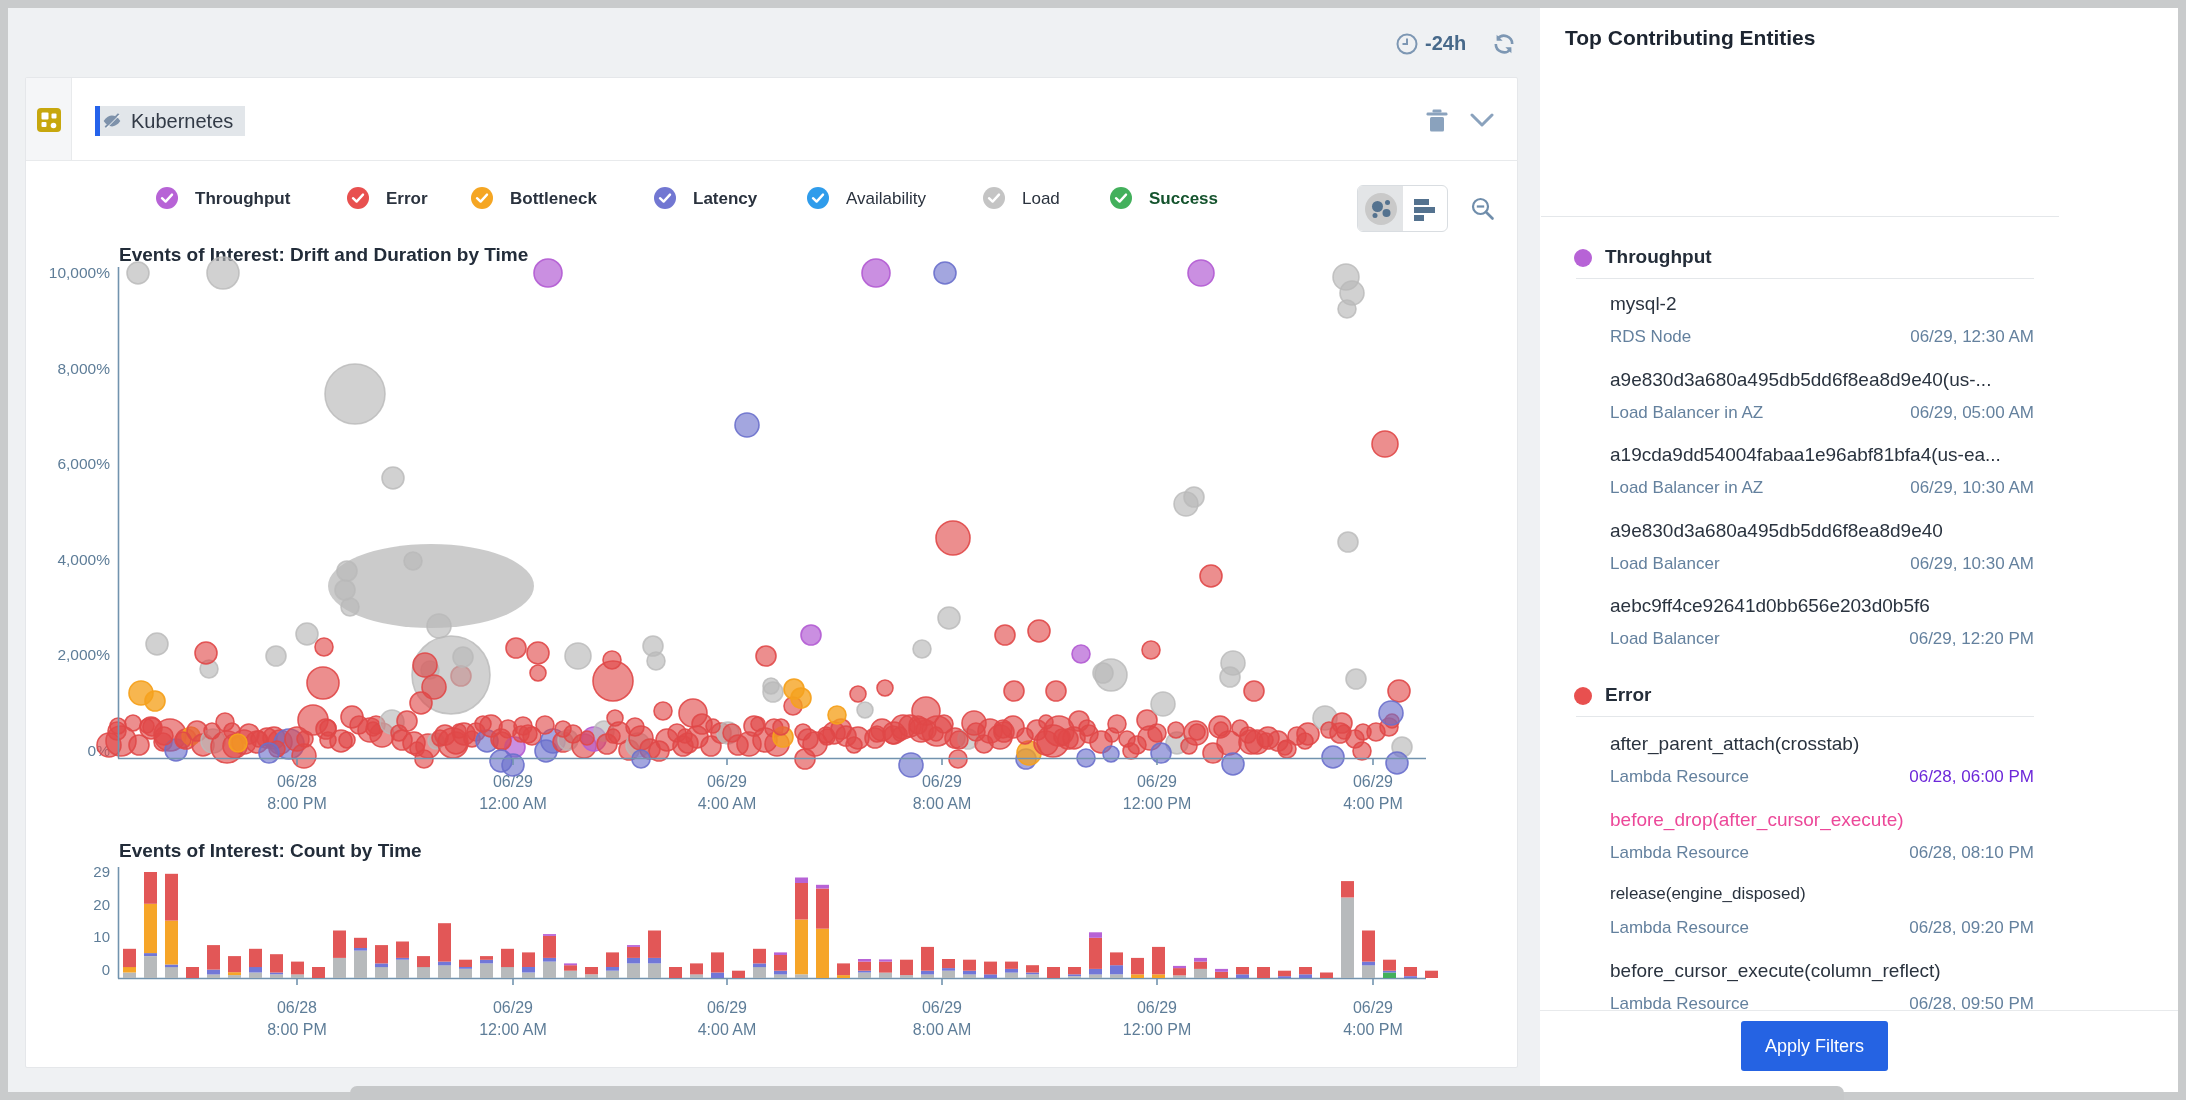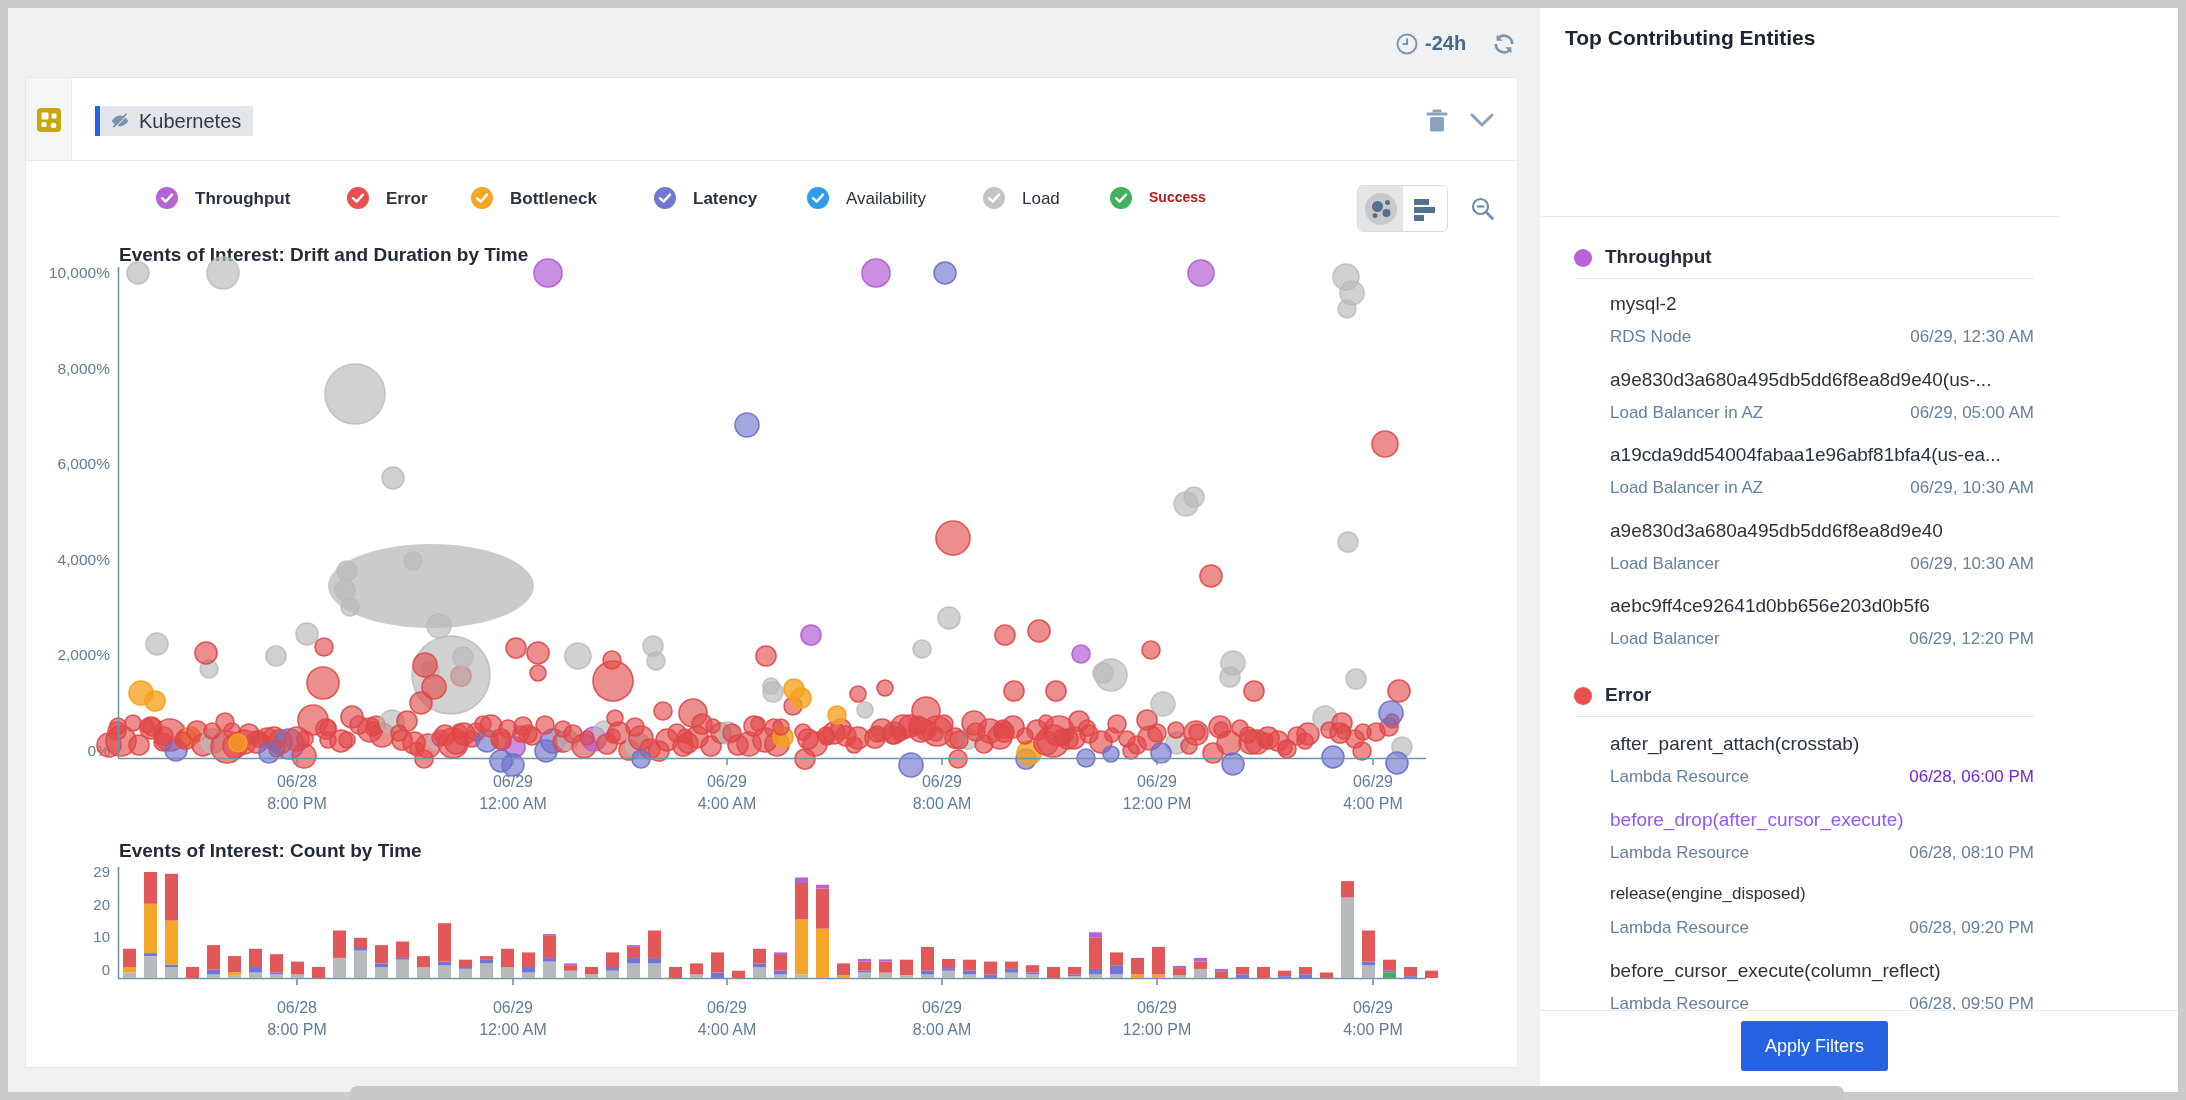--- a/index.html
+++ b/index.html
@@ -24,21 +24,21 @@
       <div style="position:absolute;left:0;top:0;width:46px;height:83px;background:#f5f6f8;border-right:1px solid #e8eaec;border-bottom:1px solid #e8eaec"></div>
       <div style="position:absolute;left:46px;top:0;width:1446px;height:83px;border-bottom:1px solid #e8eaec"></div>
       <svg style="position:absolute;left:11px;top:30px" width="24" height="24" viewBox="0 0 24 24">
 <rect x="0" y="0" width="24" height="24" rx="4" fill="#c7a70e"></rect>
 <rect x="4.5" y="4.5" width="7" height="7" rx="1" fill="#fff"></rect>
 <rect x="14.5" y="5.5" width="5" height="5" rx="1" fill="#fff"></rect>
 <rect x="4.5" y="14" width="5" height="5" rx="1" fill="#fff"></rect>
 <circle cx="16.5" cy="17.5" r="2.8" fill="#fff"></circle>
       </svg>
       <div style="position:absolute;left:69px;top:28px;width:5px;height:30px;background:#2563eb"></div>
-      <div style="position:absolute;left:74px;top:28px;height:30px;background:#e2e6ea;display:flex;align-items:center;padding:0 12px 0 10px">
+      <div style="position:absolute;left:74px;top:28px;height:30px;background:#e2e6ea;display:flex;align-items:center;padding:0 12px 0 2px">
         <svg width="20" height="20" viewBox="0 0 24 24" style="margin-right:9px">
           <path d="M2 12 C5 7.5 9 5.5 12 5.5 C15 5.5 19 7.5 22 12 C19 16.5 15 18.5 12 18.5 C9 18.5 5 16.5 2 12 Z" fill="#7e92ab"></path>
           <line x1="4" y1="19.5" x2="20" y2="3.5" stroke="#7e92ab" stroke-width="2.4"></line>
           <line x1="4" y1="19.5" x2="20" y2="3.5" stroke="#fff" stroke-width="1.1" transform="translate(1.2,1.2)"></line>
         </svg>
         <span style="font-size:20px;color:#323a46">Kubernetes</span>
       </div>
       <svg style="position:absolute;left:1399px;top:31px" width="24" height="24" viewBox="0 0 24 24">
 <rect x="5" y="8" width="14" height="14.6" rx="1.5" fill="#8aa2bd"></rect>
 <rect x="1.5" y="3.6" width="21" height="3" rx="1.4" fill="#8aa2bd"></rect>
@@ -74,21 +74,21 @@
       <div style="position:absolute;left:820px;top:111px;font-size:17px;font-weight:400;color:#2a323e">Availability</div>
       <svg style="position:absolute;left:957px;top:109px" width="22" height="22" viewBox="0 0 22 22">
 <circle cx="11" cy="11" r="11" fill="#c4c4c4"></circle>
 <path d="M6 11.2 L9.6 14.6 L16 7.6" fill="none" stroke="#fff" stroke-width="2.4" stroke-linecap="round" stroke-linejoin="round"></path>
       </svg>
       <div style="position:absolute;left:996px;top:111px;font-size:17px;font-weight:400;color:#2a323e">Load</div>
       <svg style="position:absolute;left:1084px;top:109px" width="22" height="22" viewBox="0 0 22 22">
 <circle cx="11" cy="11" r="11" fill="#43b05c"></circle>
 <path d="M6 11.2 L9.6 14.6 L16 7.6" fill="none" stroke="#fff" stroke-width="2.4" stroke-linecap="round" stroke-linejoin="round"></path>
       </svg>
-      <div style="position:absolute;left:1123px;top:111px;font-size:14px;font-weight:600;color:#b91c1c">Success</div>
+      <div style="position:absolute;left:1123px;top:111px;font-size:17px;font-weight:600;color:#14532d">Success</div>
       <div style="position:absolute;left:1331px;top:107px;width:91px;height:47px;border:1px solid #d9dde1;border-radius:6px;background:#fff;overflow:hidden">
 <div style="position:absolute;left:0;top:0;width:45px;height:45px;background:#e3e5e7"></div>
 <svg style="position:absolute;left:7px;top:7px" width="32" height="32" viewBox="0 0 32 32">
 <circle cx="16" cy="16" r="16" fill="#c9c9c9"></circle>
 <circle cx="12.5" cy="13.5" r="5.5" fill="#54728f"></circle>
 <circle cx="21.5" cy="20" r="4" fill="#54728f"></circle>
 <circle cx="22.5" cy="9.5" r="2.5" fill="#54728f"></circle>
 <circle cx="10" cy="22.5" r="2.5" fill="#54728f"></circle>
         </svg>
 <svg style="position:absolute;left:53px;top:9px" width="30" height="30" viewBox="0 0 30 30">
@@ -644,21 +644,21 @@
       <div style="position:absolute;left:70px;top:545.5px;width:424px;text-align:right;font-size:17px;color:#64819e">06/29, 10:30 AM</div>
       <div style="position:absolute;left:70px;top:587.0px;width:428px;font-size:19px;color:#2a333f;white-space:nowrap;overflow:hidden">aebc9ff4ce92641d0bb656e203d0b5f6</div>
       <div style="position:absolute;left:70px;top:621.0px;font-size:17px;color:#64819e">Load Balancer</div>
       <div style="position:absolute;left:70px;top:621.0px;width:424px;text-align:right;font-size:17px;color:#64819e">06/29, 12:20 PM</div>
       <div style="position:absolute;left:34px;top:679px;width:18px;height:18px;border-radius:50%;background:#e8504f"></div>
       <div style="position:absolute;left:65px;top:676px;font-size:19px;font-weight:600;color:#242d39">Error</div>
       <div style="position:absolute;left:36px;top:708px;width:458px;border-top:1px solid #e4e7ea"></div>
       <div style="position:absolute;left:70px;top:725px;width:428px;font-size:19px;color:#2a333f;white-space:nowrap;overflow:hidden">after_parent_attach(crosstab)</div>
       <div style="position:absolute;left:70px;top:759px;font-size:17px;color:#64819e">Lambda Resource</div>
       <div style="position:absolute;left:70px;top:759px;width:424px;text-align:right;font-size:17px;color:#6d28d9">06/28, 06:00 PM</div>
-      <div style="position:absolute;left:70px;top:800.5px;width:428px;font-size:19px;color:#8b5cf6;white-space:nowrap;overflow:hidden">before_drop(after_cursor_execute)</div>
+      <div style="position:absolute;left:70px;top:800.5px;width:428px;font-size:19px;color:#ec4899;white-space:nowrap;overflow:hidden">before_drop(after_cursor_execute)</div>
       <div style="position:absolute;left:70px;top:834.5px;font-size:17px;color:#64819e">Lambda Resource</div>
       <div style="position:absolute;left:70px;top:834.5px;width:424px;text-align:right;font-size:17px;color:#64819e">06/28, 08:10 PM</div>
       <div style="position:absolute;left:70px;top:876.0px;width:428px;font-size:17px;color:#2a333f;white-space:nowrap;overflow:hidden">release(engine_disposed)</div>
       <div style="position:absolute;left:70px;top:910.0px;font-size:17px;color:#64819e">Lambda Resource</div>
       <div style="position:absolute;left:70px;top:910.0px;width:424px;text-align:right;font-size:17px;color:#64819e">06/28, 09:20 PM</div>
       <div style="position:absolute;left:70px;top:951.5px;width:428px;font-size:19px;color:#2a333f;white-space:nowrap;overflow:hidden">before_cursor_execute(column_reflect)</div>
       <div style="position:absolute;left:70px;top:985.5px;font-size:17px;color:#64819e">Lambda Resource</div>
       <div style="position:absolute;left:70px;top:985.5px;width:424px;text-align:right;font-size:17px;color:#64819e">06/28, 09:50 PM</div>
       <div style="position:absolute;left:0;top:1002px;width:638px;height:82px;background:#fff;border-top:1px solid #e8eaec"></div>
       <div style="position:absolute;left:201px;top:1013px;width:147px;height:50px;background:#2563e3;border-radius:3px;display:flex;align-items:center;justify-content:center;font-size:18px;color:#fff">Apply Filters</div>

